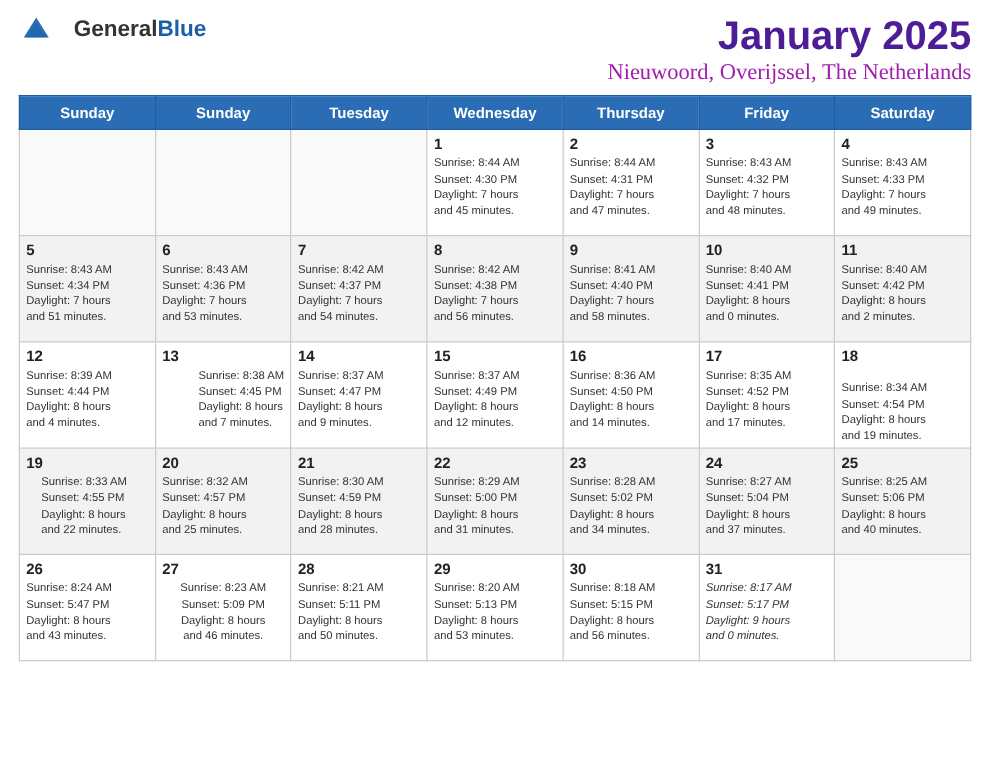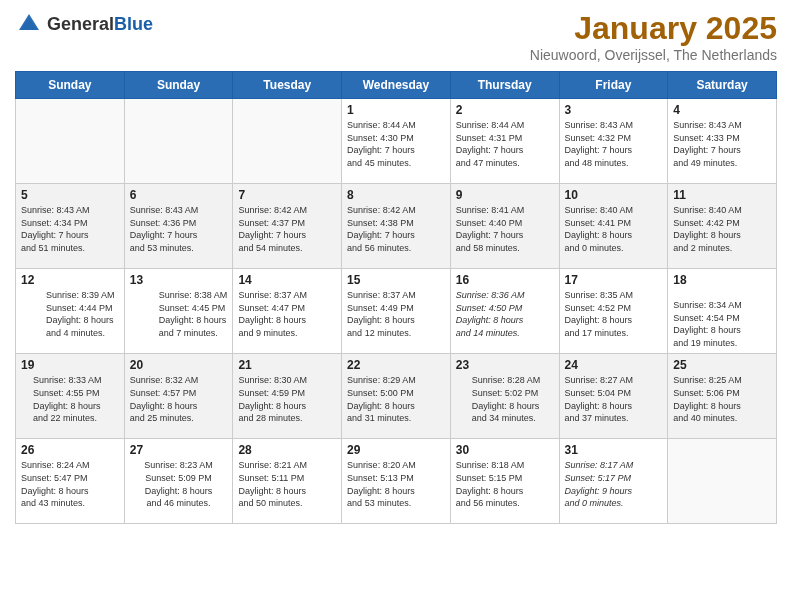--- a/index.html
+++ b/index.html
@@ -12,21 +12,21 @@
     }
     .header-area {
       display: flex;
       align-items: flex-start;
       justify-content: space-between;
       margin-bottom: 8px;
     }
     .logo {
       display: flex;
       align-items: center;
-      gap: 4px;
+      gap: 16px;
     }
     .logo-text-general {
       font-size: 18px;
       font-weight: bold;
       color: #333;
       line-height: 1;
     }
     .logo-text-blue {
       font-size: 18px;
       font-weight: bold;
@@ -36,25 +36,26 @@
     .logo-icon {
       width: 28px;
       height: 28px;
     }
     .title-area {
       text-align: right;
     }
     .calendar-title {
       font-size: 32px;
       font-weight: bold;
-      color: #a16207;
+      color: #4c1d95;
     }
     .calendar-subtitle {
-      font-size: 14px;
-      color: #737373;
+      font-size: 18px;
+      color: #a21caf;
+      font-family: Liberation Serif, serif;
     }
     table {
       width: 100%;
       border-collapse: collapse;
       table-layout: fixed;
     }
     thead tr th {
       background-color: #2a6db5;
       color: #fff;
       font-size: 12px;
@@ -207,21 +208,21 @@
           <span class="day-number">11</span>
           <div class="day-info" style="white-space: pre-line;">Sunrise: 8:40 AM
 Sunset: 4:42 PM
 Daylight: 8 hours
 and 2 minutes.</div>
         </td>
       </tr>
       <tr>
         <td>
           <span class="day-number">12</span>
-          <div class="day-info" style="white-space: pre-line; margin-left: 25px;">Sunrise: 8:39 AM
+          <div class="day-info" style="white-space: pre-line;">Sunrise: 8:39 AM
 Sunset: 4:44 PM
 Daylight: 8 hours
 and 4 minutes.</div>
         </td>
         <td>
           <span class="day-number">13</span>
           <div class="day-info" style="white-space: pre-line; margin-left: 29px;">Sunrise: 8:38 AM
 Sunset: 4:45 PM
 Daylight: 8 hours
 and 7 minutes.</div>
@@ -235,21 +236,21 @@
         </td>
         <td>
           <span class="day-number">15</span>
           <div class="day-info" style="white-space: pre-line;">Sunrise: 8:37 AM
 Sunset: 4:49 PM
 Daylight: 8 hours
 and 12 minutes.</div>
         </td>
         <td>
           <span class="day-number">16</span>
-          <div class="day-info" style="white-space: pre-line; font-style: italic;">Sunrise: 8:36 AM
+          <div class="day-info" style="white-space: pre-line;">Sunrise: 8:36 AM
 Sunset: 4:50 PM
 Daylight: 8 hours
 and 14 minutes.</div>
         </td>
         <td>
           <span class="day-number">17</span>
           <div class="day-info" style="white-space: pre-line;">Sunrise: 8:35 AM
 Sunset: 4:52 PM
 Daylight: 8 hours
 and 17 minutes.</div>
@@ -286,21 +287,21 @@
         </td>
         <td>
           <span class="day-number">22</span>
           <div class="day-info" style="white-space: pre-line;">Sunrise: 8:29 AM
 Sunset: 5:00 PM
 Daylight: 8 hours
 and 31 minutes.</div>
         </td>
         <td>
           <span class="day-number">23</span>
-          <div class="day-info" style="white-space: pre-line; margin-left: 16px;">Sunrise: 8:28 AM
+          <div class="day-info" style="white-space: pre-line;">Sunrise: 8:28 AM
 Sunset: 5:02 PM
 Daylight: 8 hours
 and 34 minutes.</div>
         </td>
         <td>
           <span class="day-number">24</span>
           <div class="day-info" style="white-space: pre-line;">Sunrise: 8:27 AM
 Sunset: 5:04 PM
 Daylight: 8 hours
 and 37 minutes.</div>

